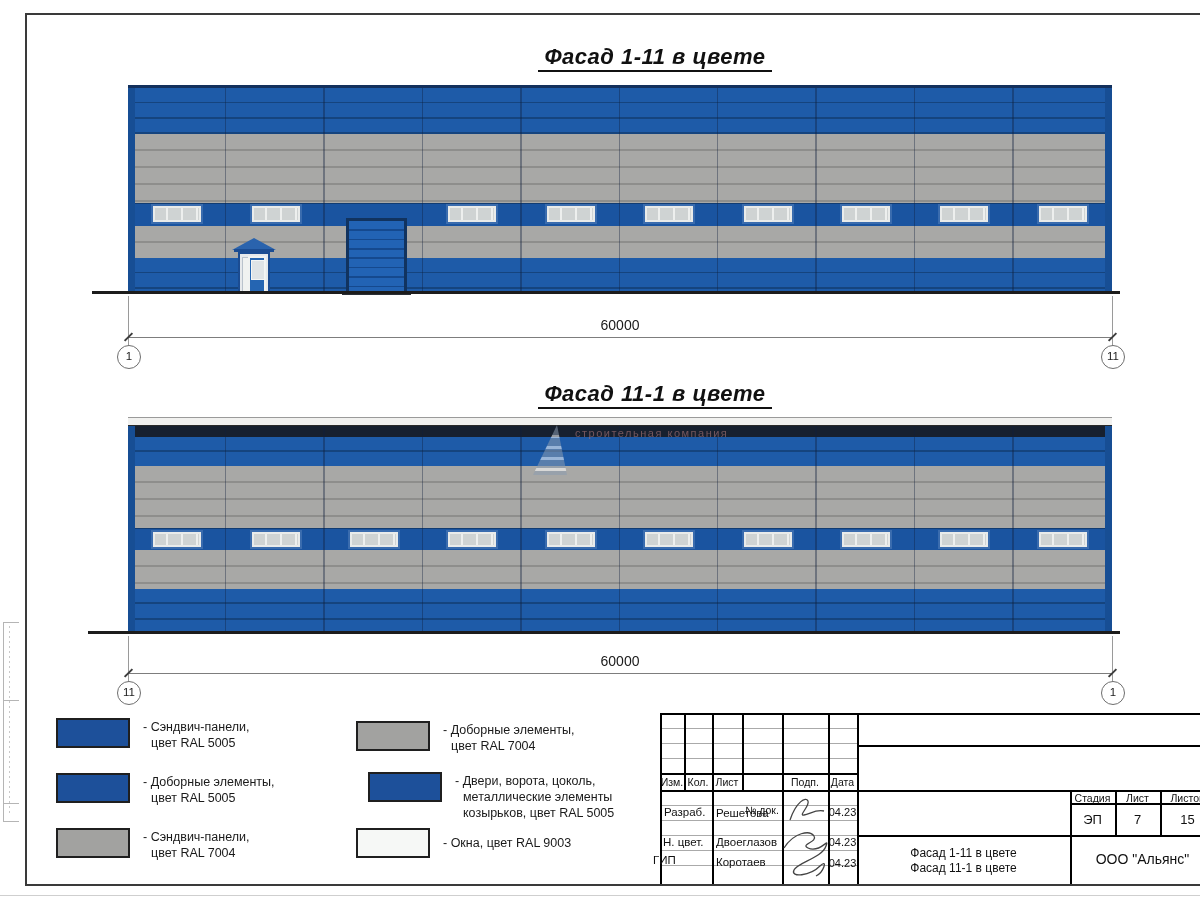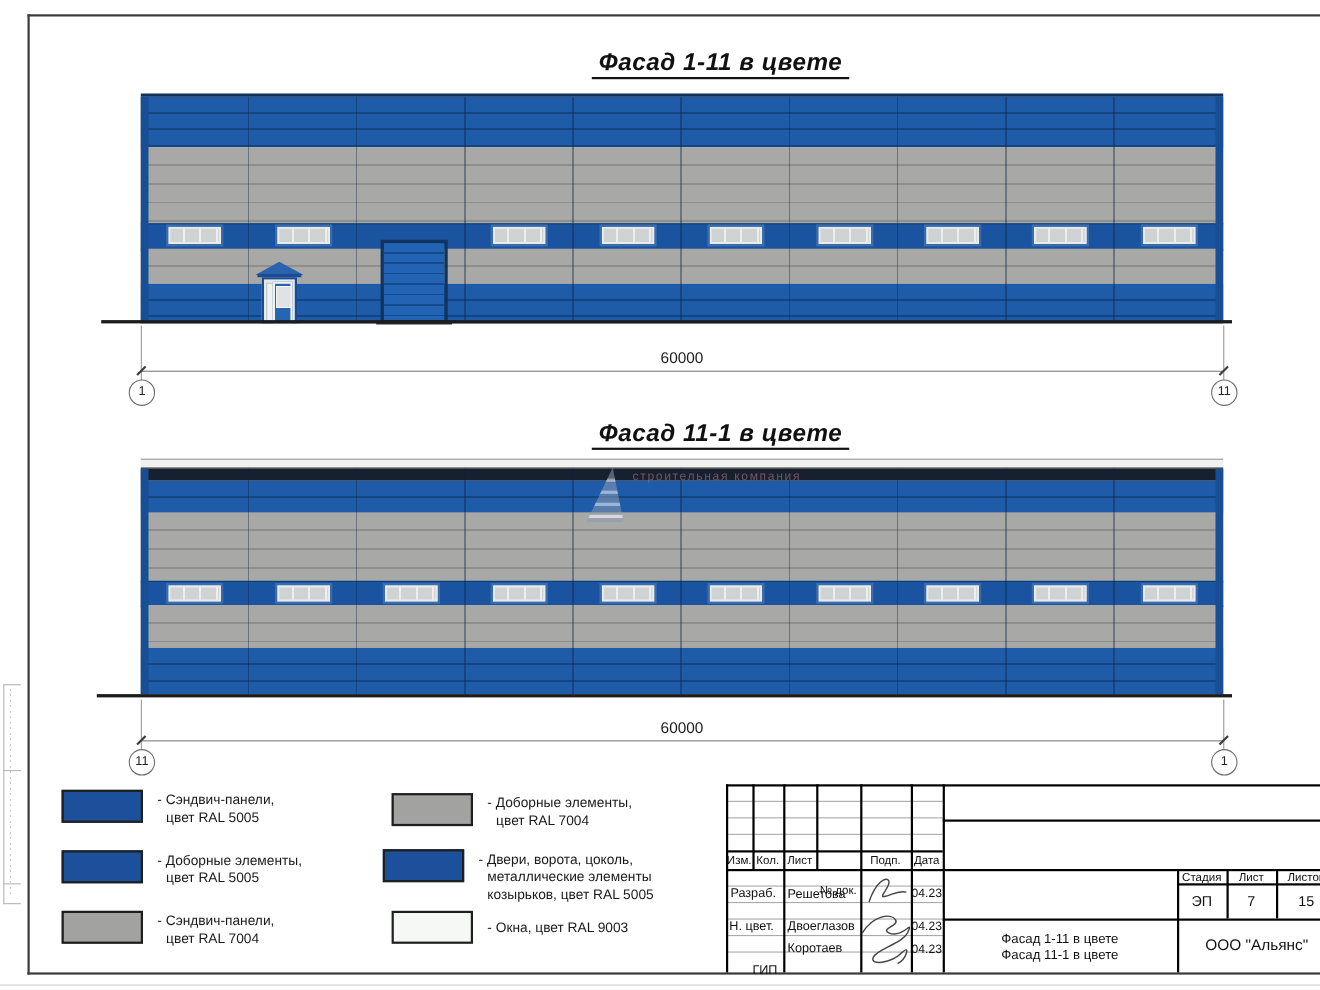--- a/index.html
+++ b/index.html
@@ -217,21 +217,21 @@
         <div>цвет RAL 7004</div>
       </div>
     </div>
     <div class="lg-item" style="left:356px;top:721px;">
       <div class="sw sw-gray"></div>
       <div class="lg-text">
         <div>- Доборные элементы,</div>
         <div>цвет RAL 7004</div>
       </div>
     </div>
-    <div class="lg-item" style="left:348px;top:772px;">
+    <div class="lg-item" style="left:368px;top:772px;">
       <div class="sw sw-blue"></div>
       <div class="lg-text">
         <div>- Двери, ворота, цоколь,</div>
         <div>металлические элементы</div>
         <div>козырьков, цвет RAL 5005</div>
       </div>
     </div>
     <div class="lg-item" style="left:356px;top:828px;">
       <div class="sw sw-white"></div>
       <div class="lg-text lg-center">
@@ -275,21 +275,21 @@
     <div class="st st-c" style="left:742px;top:804px;width:40px;font-size:10.5px;">№ док.</div>
     <div class="st st-c" style="left:782px;top:776px;width:46px;font-size:10.5px;">Подп.</div>
     <div class="st st-c" style="left:828px;top:776px;width:29px;font-size:10.5px;">Дата</div>
 
     <div class="st" style="left:664px;top:806px;">Разраб.</div>
     <div class="st" style="left:716px;top:807px;">Решетова</div>
     <div class="st st-c" style="left:828px;top:806px;width:29px;font-size:11px;">04.23</div>
     <div class="st" style="left:663px;top:836px;">Н. цвет.</div>
     <div class="st" style="left:716px;top:836px;">Двоеглазов</div>
     <div class="st st-c" style="left:828px;top:836px;width:29px;font-size:11px;">04.23</div>
-    <div class="st" style="left:684px;top:854px;margin-top:22px;">ГИП</div>
+    <div class="st" style="left:653px;top:854px;">ГИП</div>
     <div class="st" style="left:716px;top:856px;">Коротаев</div>
     <div class="st st-c" style="left:828px;top:857px;width:29px;font-size:11px;">04.23</div>
 
     <svg class="sig" style="left:786px;top:794px;" width="42" height="30" viewBox="0 0 42 30">
       <path d="M4,26 C10,8 20,2 22,7 C24,12 12,22 18,21 C24,20 30,15 38,17" fill="none" stroke="#444" stroke-width="1.3"></path>
     </svg>
     <svg class="sig" style="left:780px;top:828px;" width="54" height="52" viewBox="0 0 54 52">
       <path d="M4,20 C14,4 30,2 34,8 C38,14 20,16 28,20 C40,26 50,8 46,18 C42,30 18,34 14,42 C10,50 30,48 40,38 C48,30 44,44 36,48" fill="none" stroke="#444" stroke-width="1.3"></path>
     </svg>
 

